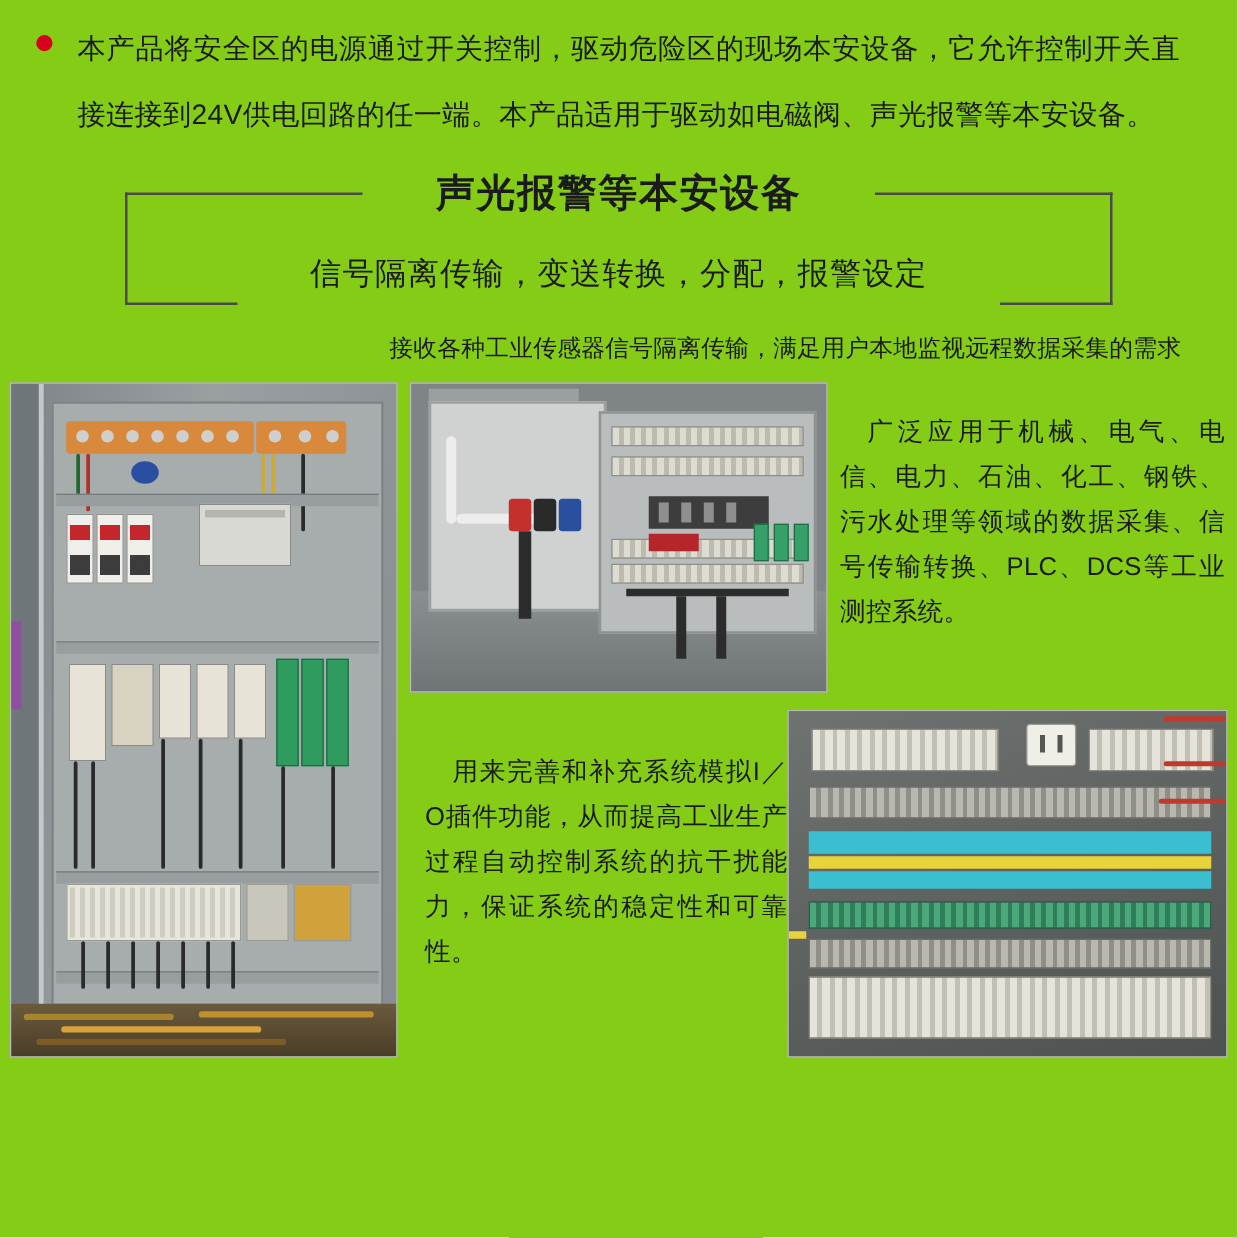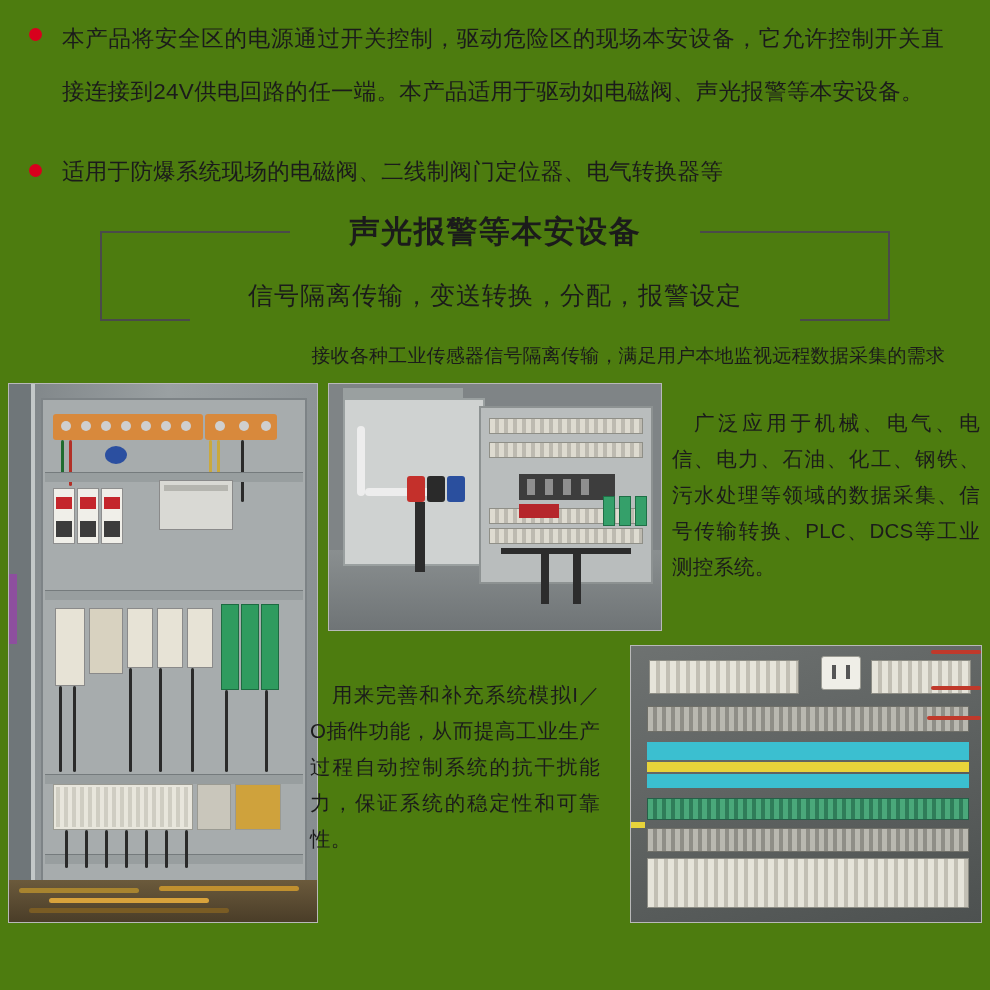--- a/index.html
+++ b/index.html
@@ -7,21 +7,21 @@
     width: 990px;
     height: 990px;
     overflow: hidden;
     background: #ffffff;
     font-family: "Liberation Sans", sans-serif;
   }
   .page {
     position: relative;
     width: 990px;
     height: 990px;
-    background: #4d7c0f;
+    background: #84cc16;
   }
 
   
   .bullets {
     padding: 12px 46px 0 62px;
   }
   .bullet-row {
     position: relative;
     margin-bottom: 4px;
   }
@@ -183,42 +183,38 @@
     text-align: justify;
     letter-spacing: 0.2px;
   }
   .caption-right-top {
     left: 672px;
     top: 22px;
     width: 308px;
     text-indent: 22px;
   }
   .caption-mid-bottom {
-    left: 310px;
+    left: 340px;
     top: 294px;
     width: 290px;
     text-indent: 22px;
   }
 </style>
 </head>
 <body>
 
 <div class="page">
 
   <div class="bullets">
 
     <div class="bullet-row one">
       <span class="bullet-dot"></span>
       <div class="bullet-text">本产品将安全区的电源通过开关控制，驱动危险区的现场本安设备，它允许控制开关直接连接到24V供电回路的任一端。本产品适用于驱动如电磁阀、声光报警等本安设备。</div>
     </div>
 
-    <div class="bullet-row two">
-      <span class="bullet-dot"></span>
-      <div class="bullet-text second">适用于防爆系统现场的电磁阀、二线制阀门定位器、电气转换器等</div>
-    </div>
 
   </div>
 
   <div class="banner">
     <div class="bracket">
       <span class="br-seg br-top-left"></span>
       <span class="br-seg br-top-right"></span>
       <span class="br-seg br-v-left"></span>
       <span class="br-seg br-v-right"></span>
       <span class="br-seg br-bot-left"></span>

